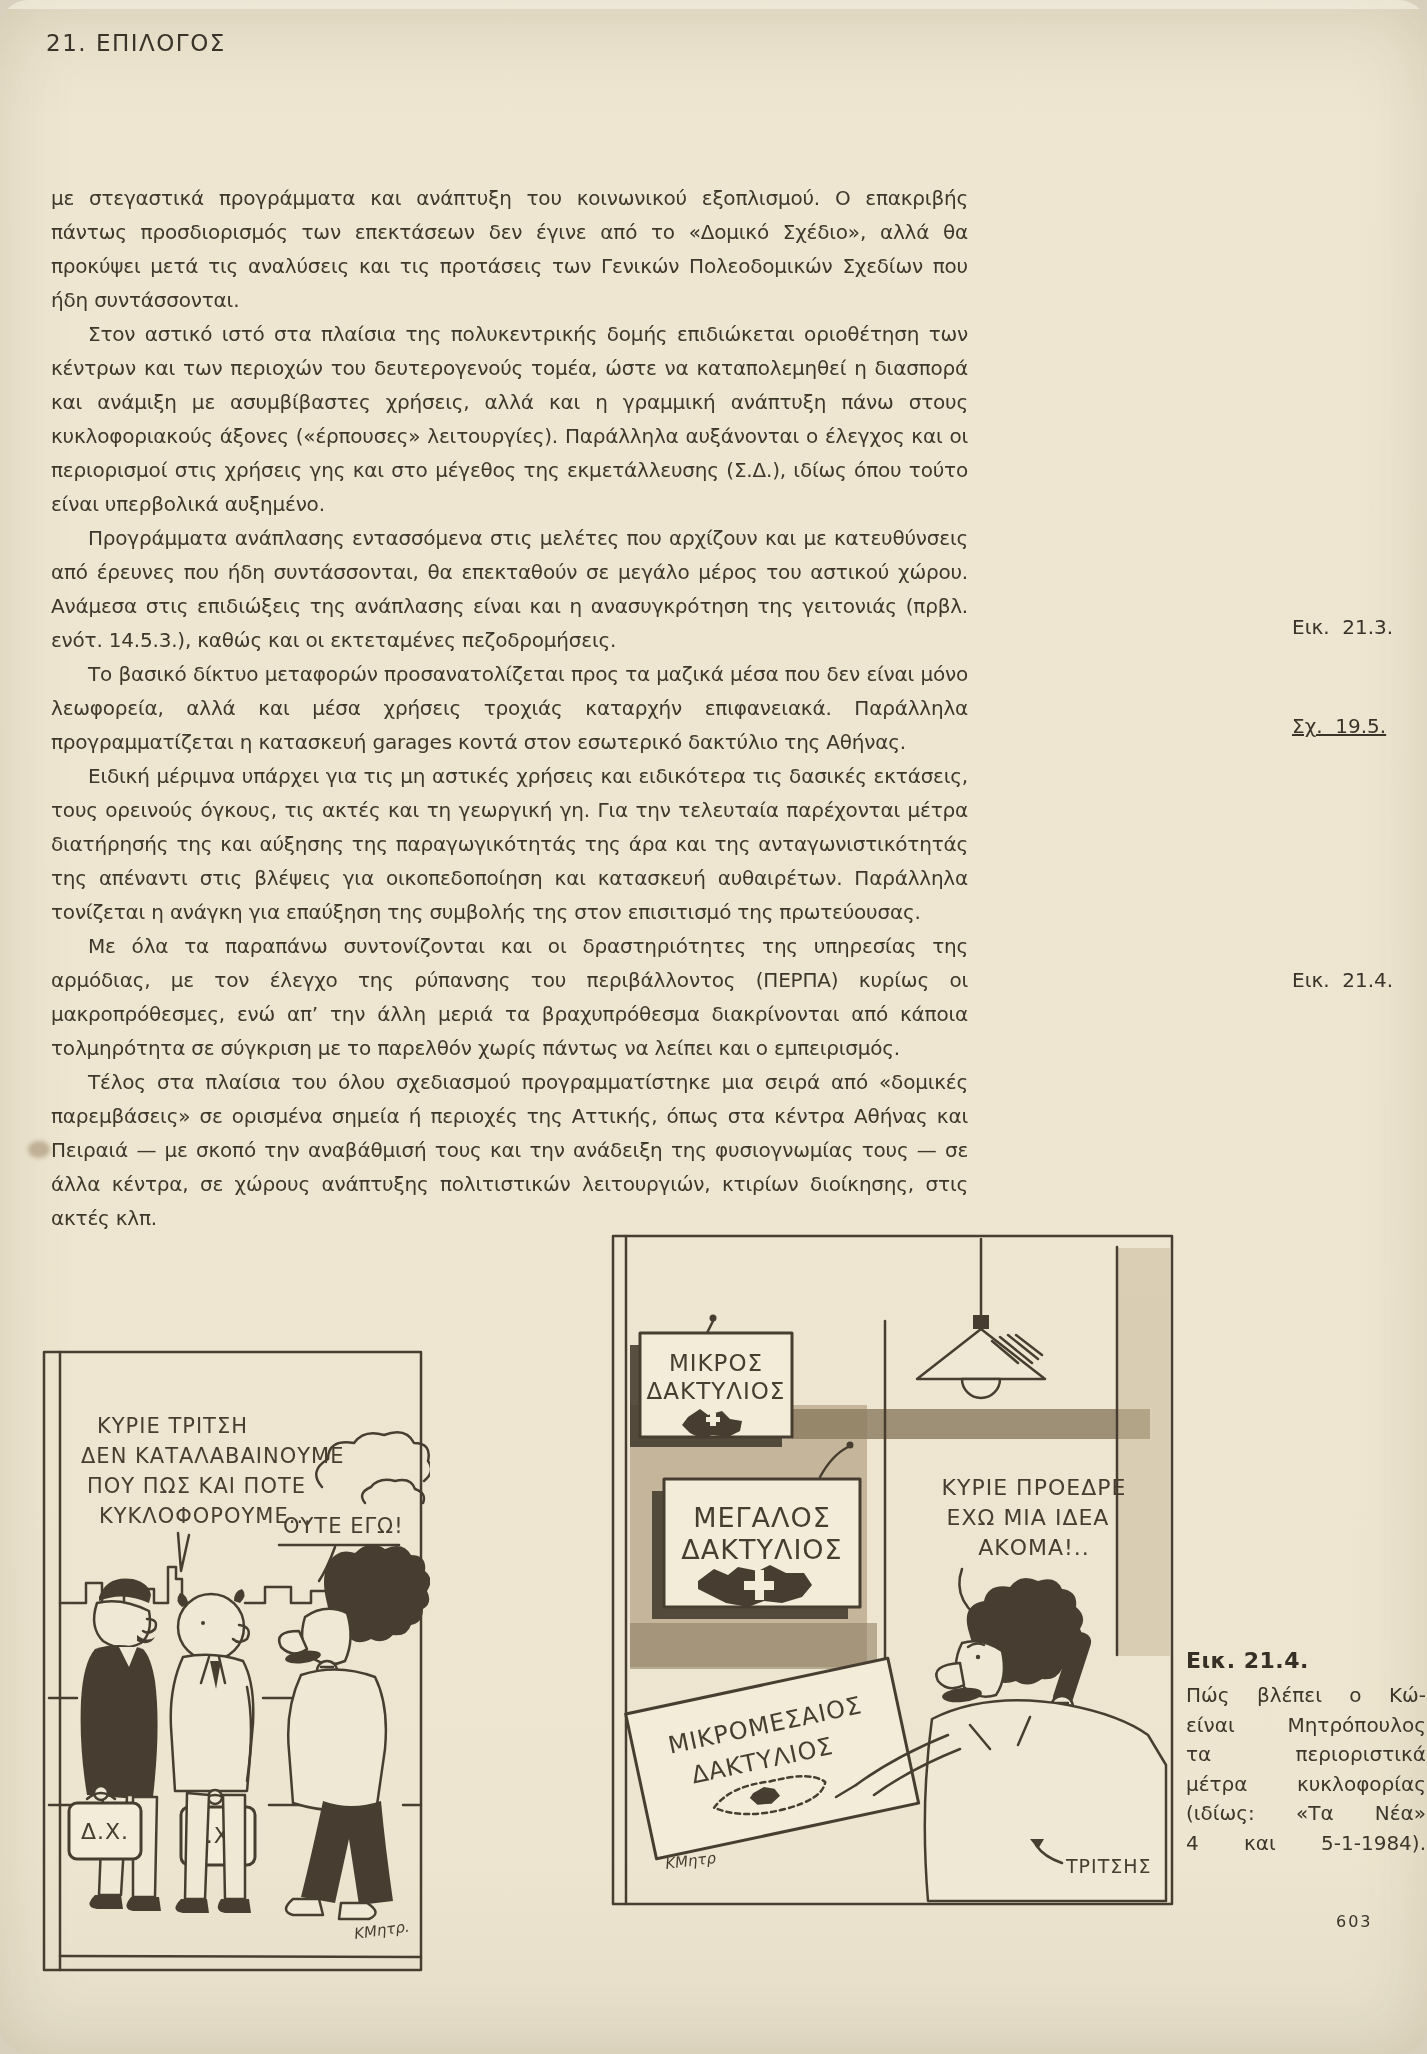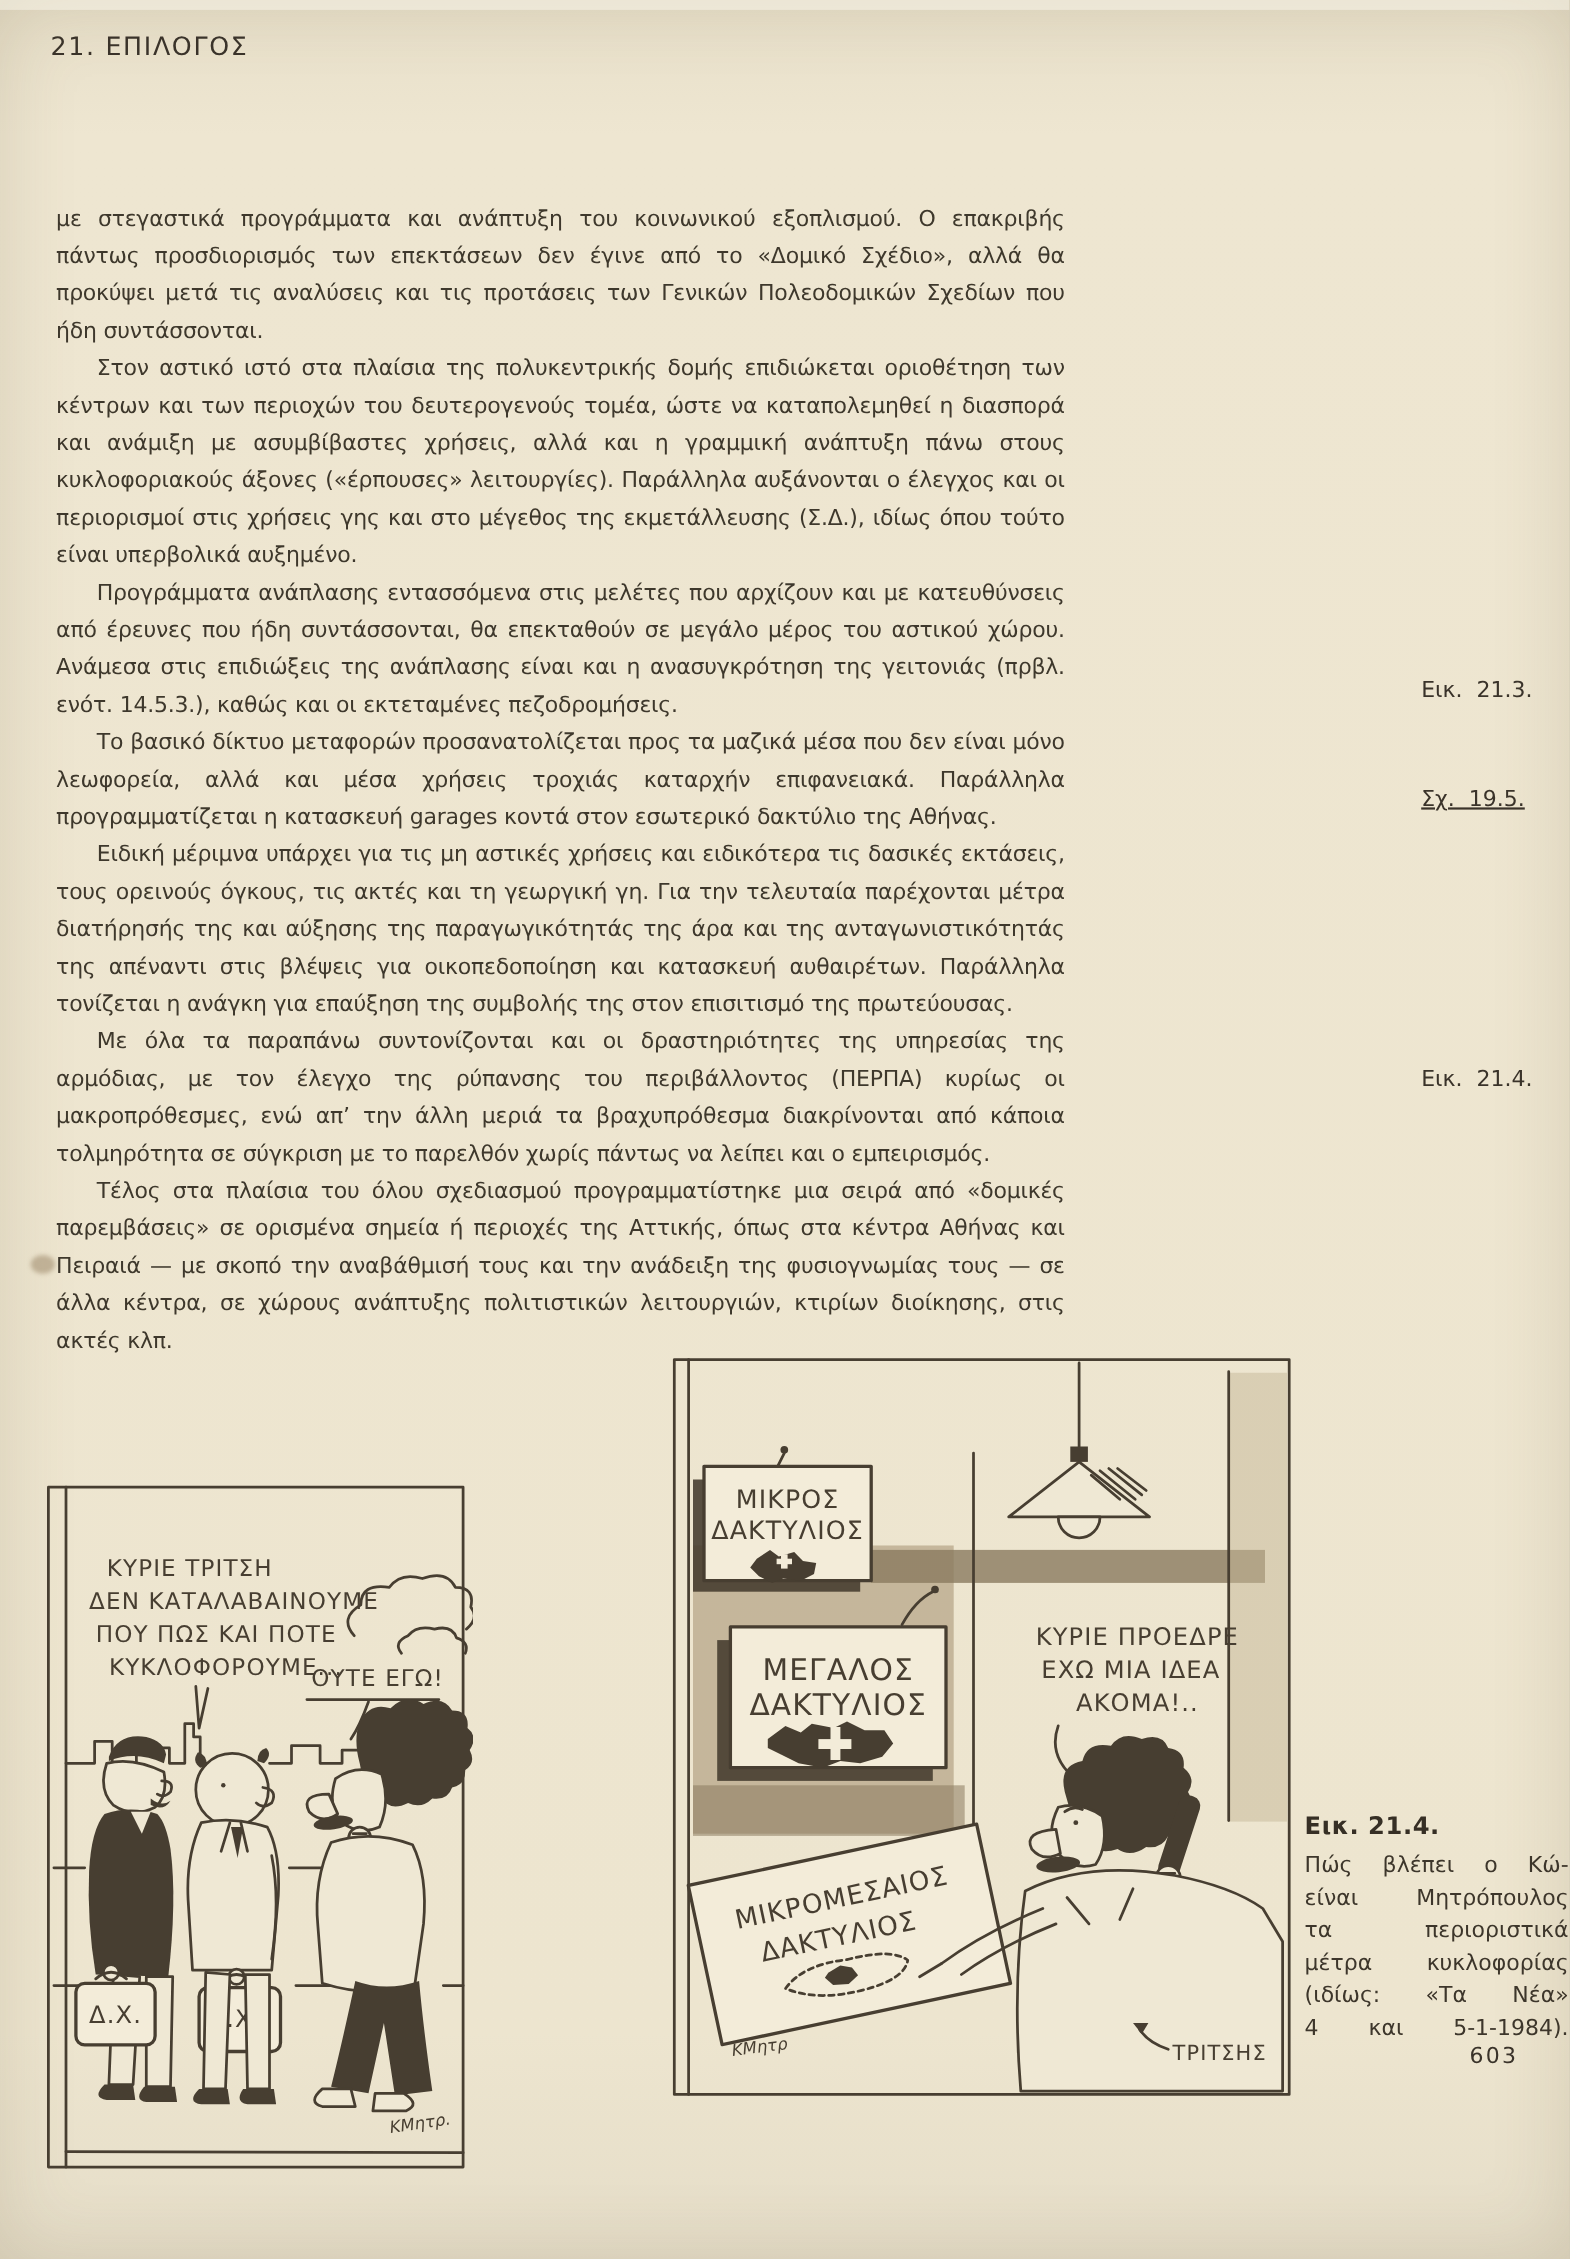--- a/index.html
+++ b/index.html
@@ -1,30 +1,30 @@
 <!DOCTYPE html>
 <html><head>
 <meta charset="utf-8">
 <style>
   html,body{margin:0;padding:0;background:#d8d0bc;}
   .page{position:relative;width:1427px;height:2054px;overflow:hidden;
     background:linear-gradient(180deg,#e7dfc9 0%,#eee6d1 6%,#ede5cf 90%,#e5ddc8 100%);
     box-shadow:inset 0 0 70px rgba(110,92,62,.18);
-    font-family:"DejaVu Sans",sans-serif;color:#3d362b;}
+    font-family:"DejaVu Sans",sans-serif;color:#3d362b;border-radius:28px;}
   .abs{position:absolute;}
   .chapter-header{left:46px;top:30px;font-size:23px;letter-spacing:1.5px;color:#3a332a;}
   .bodytext{left:51px;top:149px;width:917px;font-size:20px;line-height:34px;
     letter-spacing:-0.2px;text-align:justify;color:#3e382c;}
   .bodytext p{margin:0;text-indent:37px;}
   .bodytext p.no-indent{text-indent:0;margin-top:32px;}
   .margin-note{position:absolute;left:1292px;font-size:20px;white-space:pre;color:#3a332a;}
   .caption{left:1186px;top:1648px;width:240px;}
   .caption-title{font-size:22px;font-weight:bold;letter-spacing:.5px;margin-bottom:8px;color:#362f25;}
   .caption-line{font-size:20px;line-height:29.5px;text-align:justify;text-align-last:justify;}
-  .page-number{left:1336px;top:1856px;font-size:20px;letter-spacing:2px;color:#3a332a;}
+  .page-number{left:1336px;top:1912px;font-size:16px;letter-spacing:2px;color:#3a332a;}
   .cartoon-left{left:35px;top:1335px;width:395px;height:658px;}
   .cartoon-right{left:610px;top:1233px;width:565px;height:674px;}
   .smudge{left:28px;top:1141px;width:22px;height:17px;background:rgba(150,128,95,.5);
     border-radius:50%;filter:blur(2px);}
   .edge-top{left:0;top:0;width:1427px;height:9px;background:rgba(255,252,245,.45);}
   svg .ink{stroke:#473e31;fill:none;stroke-width:2.5;stroke-linecap:round;stroke-linejoin:round;}
   svg .fillink{fill:#473e31;stroke:none;}
   svg .paper{fill:#efe8d4;stroke:#473e31;stroke-width:2.5;stroke-linejoin:round;}
   svg .card{fill:#f3ecd9;stroke:#473e31;stroke-width:3;stroke-linejoin:round;}
   svg text{font-family:"DejaVu Sans",sans-serif;fill:#473e31;}

